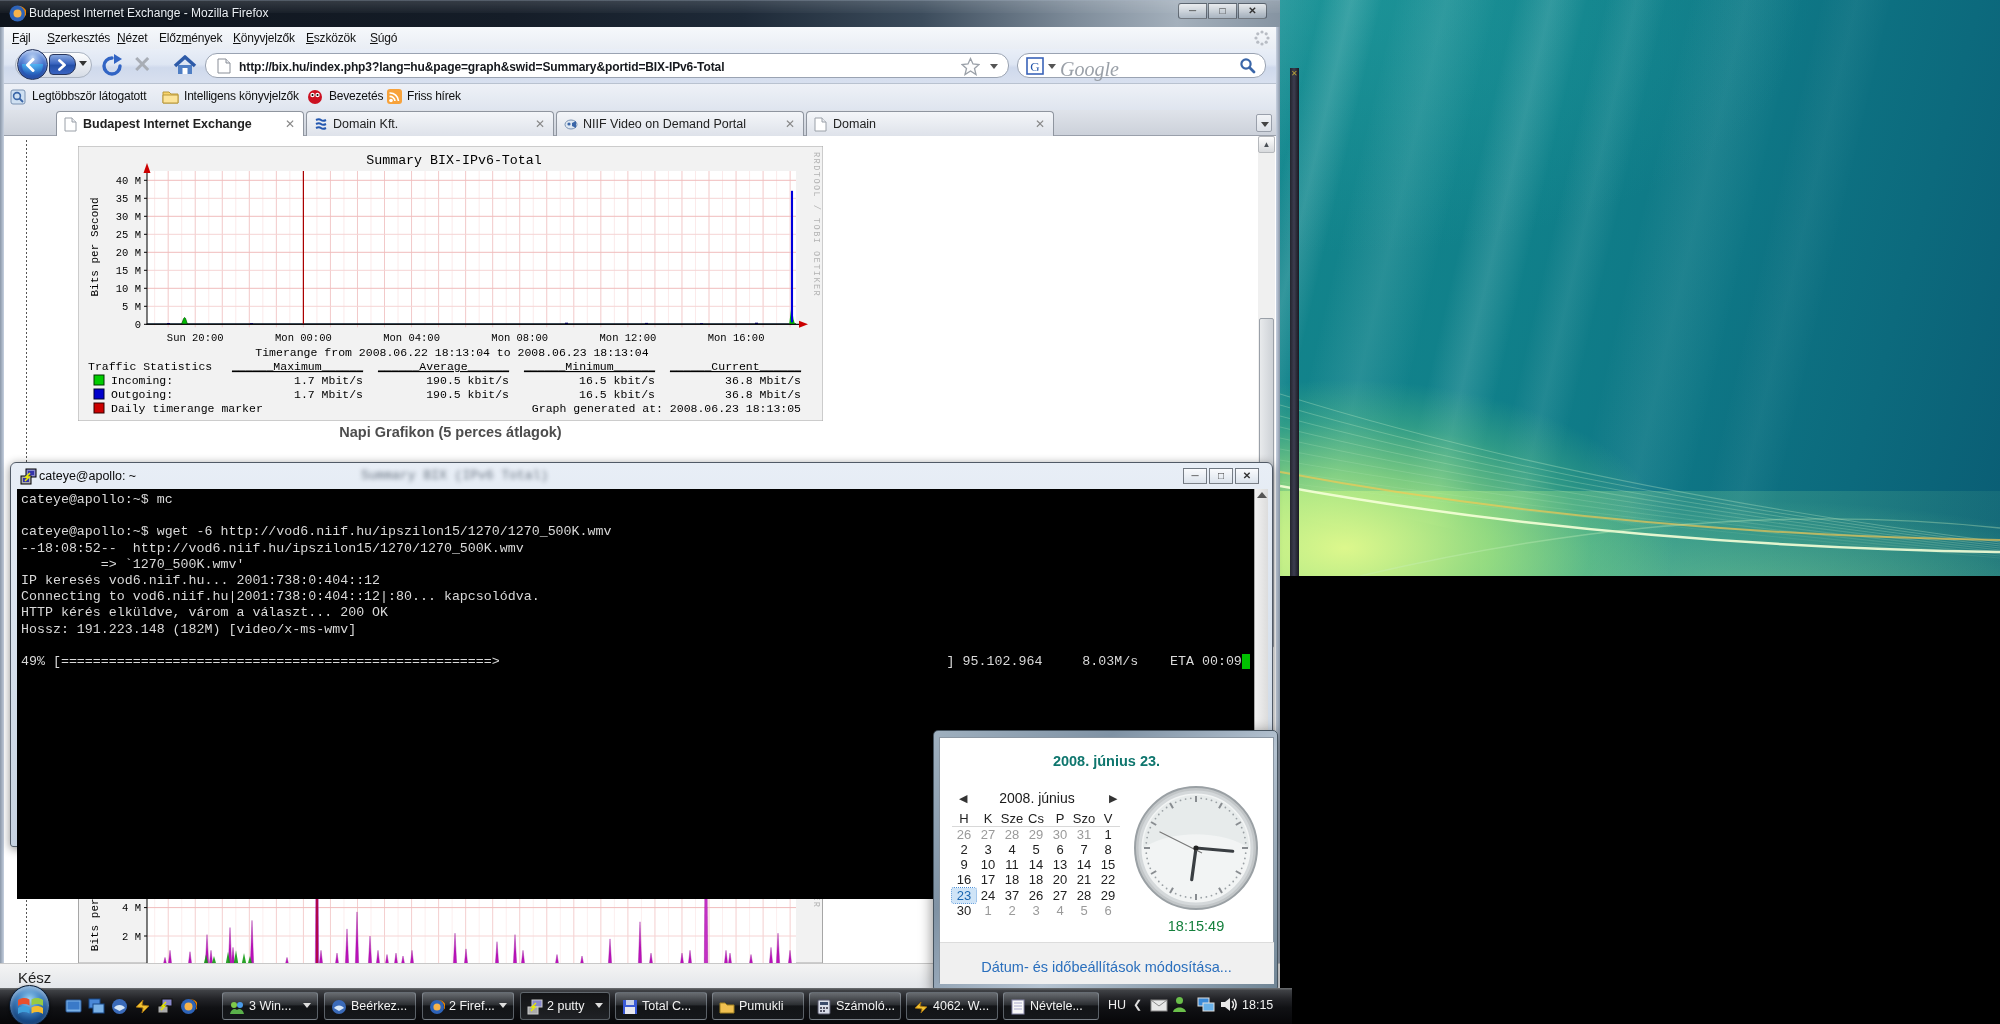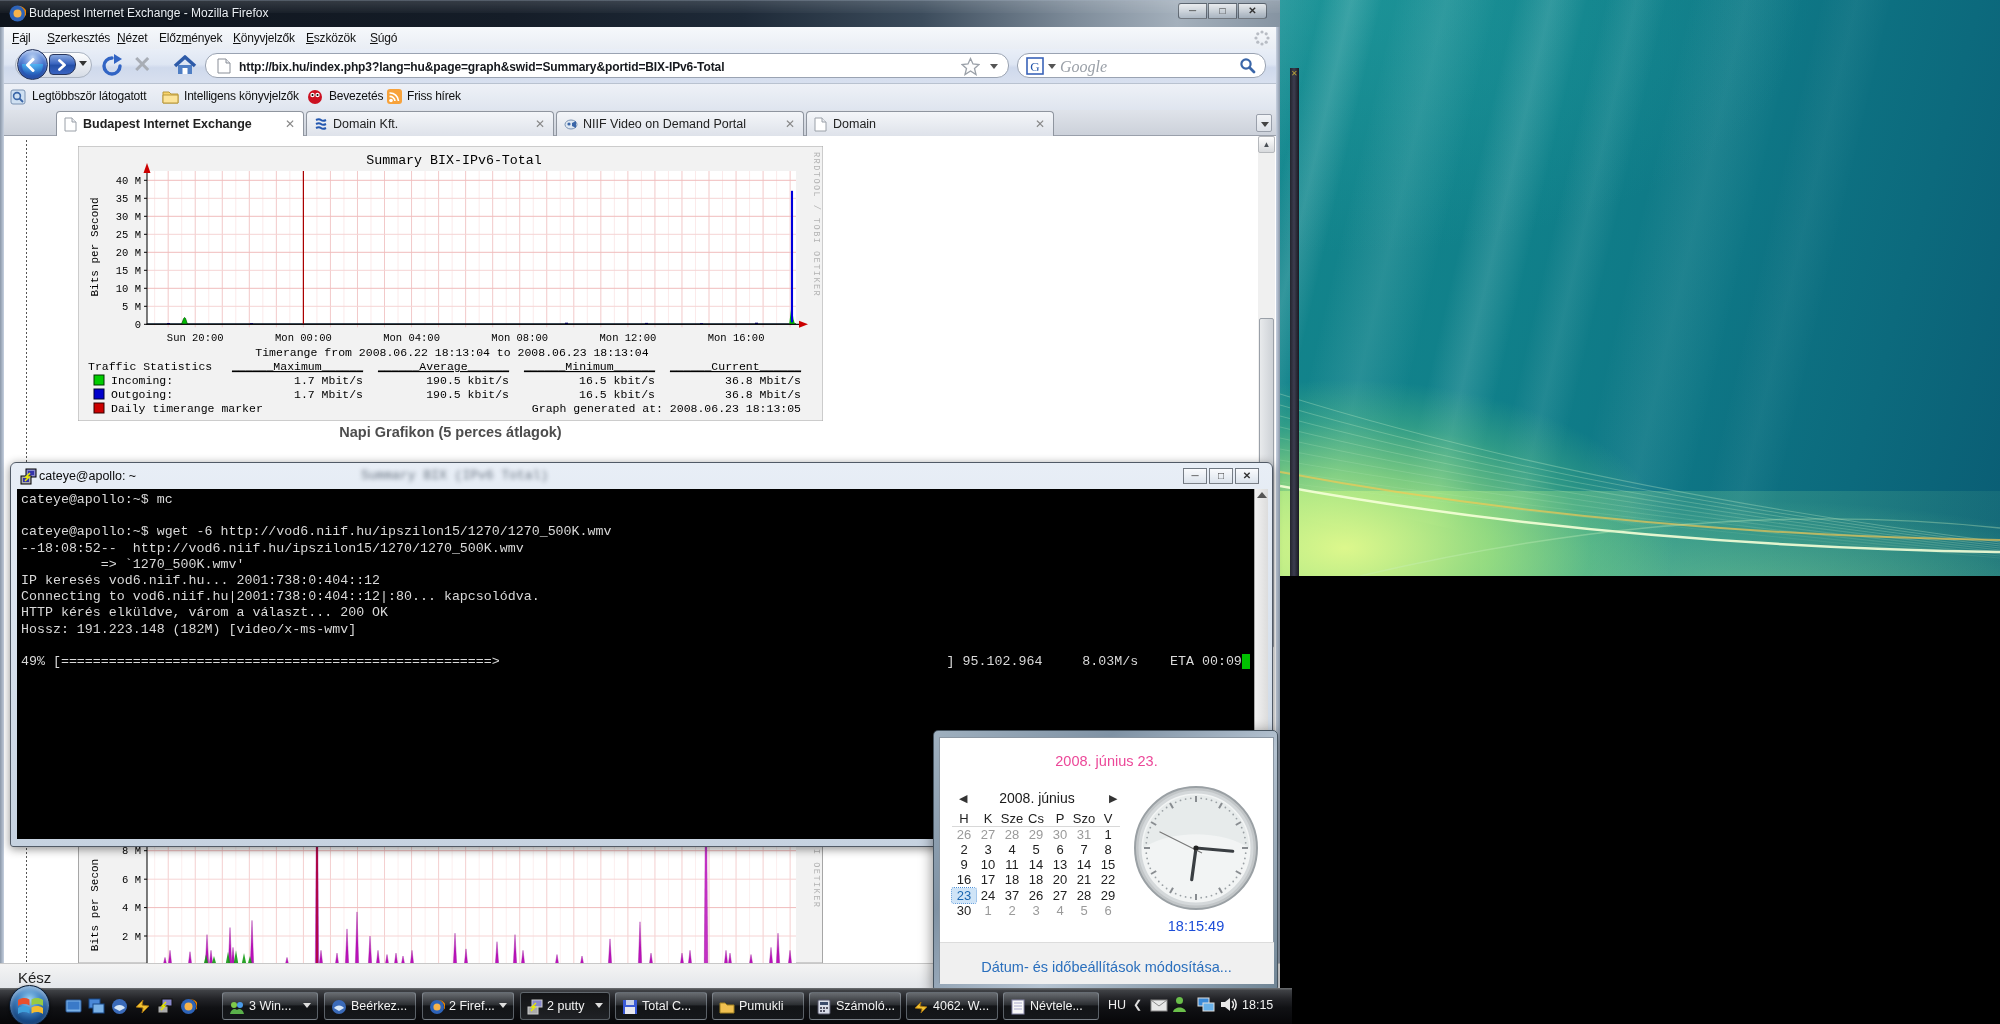--- a/index.html
+++ b/index.html
@@ -76,44 +76,44 @@
 
 .bmi { position:absolute; top:5px; font-size:12px; color:#101010; letter-spacing:-0.2px; }
 
 
 #term { left:10px; top:462px; width:1263px; height:385px;
   background:linear-gradient(to bottom,#e8eef6 0%,#dbe4ef 40%,#c6d2e0 100%);
   border:1px solid #515a66; border-radius:6px 6px 3px 3px;
   box-shadow:0 2px 10px rgba(0,0,0,0.45); }
 #term .ttxt { position:absolute; left:28px; top:6px; font-size:12.5px; color:#0b0b0b; }
 #term .ghost { position:absolute; left:350px; top:5px; font-size:13px; color:#6a7582; filter:blur(2px); font-family:"Liberation Mono", monospace; }
-#term .black { position:absolute; left:6px; top:26px; width:1237px; height:350px; background:#000; }
+#term .black { position:absolute; left:6px; top:26px; width:1237px; height:410px; background:#000; }
 #term .tscroll { position:absolute; left:1243px; top:26px; width:14px; height:350px; background:linear-gradient(to right,#f2f2f2,#dcdcdc); border-left:1px solid #aaa; }
 #term pre { position:absolute; left:4px; top:3px; font-family:"Liberation Mono", monospace; font-size:13.3px; line-height:16.2px; color:#d9d9d9; }
 #term .cur { background:#00c000; color:#00c000; }
 .winbtns { position:absolute; top:0px; right:8px; width:92px; height:16px; }
 .wbtn { position:absolute; top:0; width:29px; height:16px; border:1px solid rgba(20,30,40,0.55);
   background:linear-gradient(to bottom,rgba(255,255,255,0.75),rgba(200,210,220,0.35)); color:#333;
   font-size:10px; text-align:center; line-height:14px; font-weight:bold; }
 
 
 #cal { left:933px; top:730px; width:345px; height:262px; border-radius:5px;
   background:linear-gradient(135deg,#9fb0bf,#7f92a4 30%,#b5c3d1 60%,#6f8494);
   border:1px solid #45535f; box-shadow:0 3px 14px rgba(0,0,0,0.5); }
 #cal .inner { position:absolute; left:5px; top:6px; width:335px; height:246px; background:#fff; border:1px solid #8a96a2; }
-#cal .hdate { position:absolute; left:0; top:15px; width:100%; text-align:center; color:#ec4899; font-size:14.5px; }
+#cal .hdate { position:absolute; left:0; top:15px; width:100%; text-align:center; color:#0f766e; font-size:14.5px;font-weight:bold; }
 #cal .mon { position:absolute; left:2px; top:52px; width:190px; text-align:center; color:#1a1a1a; font-size:14px; }
 #cal table { position:absolute; left:12px; top:73px; border-collapse:collapse; font-size:13px; color:#222; }
 #cal td, #cal th { width:24px; height:15.2px; text-align:center; padding:0; font-weight:normal; }
 #cal th { border-bottom:1px solid #d8d8d8; }
 #cal td.gray { color:#9a9a9a; }
 #cal .sel { outline:1px dotted #4a90d9; background:#cfe4f7; color:#1a66b0; border-radius:2px; }
 #cal .foot { position:absolute; left:0px; top:204px; width:334px; height:42px; background:#f0f0f0; border-top:1px solid #dcdcdc; }
 #cal .link { position:absolute; left:0; top:221px; width:100%; text-align:center; color:#2a6fbd; font-size:14.5px; }
-#cal .time { position:absolute; left:191px; top:180px; width:130px; text-align:center; font-size:14.5px; color:#1d4ed8; }
+#cal .time { position:absolute; left:191px; top:180px; width:130px; text-align:center; font-size:14.5px; color:#15803d; }
 
 
 #taskbar { left:0; top:988px; width:1292px; height:36px;
   background:linear-gradient(to bottom, #6e7174 0%, #3e4044 7%, #232428 30%, #101114 55%, #060608 100%); }
 #taskbar .tbtn { position:absolute; top:4px; height:28px; border-radius:3px;
   border:1px solid rgba(160,170,180,0.5);
   background:linear-gradient(to bottom, rgba(130,135,140,0.65) 0%, rgba(70,75,80,0.45) 45%, rgba(20,22,25,0.55) 50%, rgba(35,38,42,0.5) 100%);
   color:#f2f2f2; font-size:12.5px; }
 #taskbar .tbtn.press { background:linear-gradient(to bottom, rgba(15,16,18,0.9), rgba(40,42,46,0.75)); border-color:rgba(120,128,136,0.7); }
 #taskbar .tbtn .lbl { position:absolute; left:26px; top:6px; white-space:nowrap; }
@@ -219,21 +219,21 @@
           <path d="M 9.5 1.5 L 12 7 L 18 7.5 L 13.5 11.5 L 15 17.5 L 9.5 14 L 4 17.5 L 5.5 11.5 L 1 7.5 L 7 7 Z" fill="#fdfdfd" stroke="#9aa0a8" stroke-width="1.3"></path>
         </svg>
         <div style="position:absolute;right:10px;top:10px;width:0;height:0;border-left:4px solid transparent;border-right:4px solid transparent;border-top:5px solid #555;"></div>
       </div>
       <div id="searchbox">
         <svg style="position:absolute;left:8px;top:3px" width="18" height="18">
           <rect x="1" y="1" width="16" height="16" fill="#fff" stroke="#3a63b8" stroke-width="1.6"></rect>
           <text x="9" y="13.5" font-size="13" font-family="Liberation Serif" text-anchor="middle" fill="#2255aa">G</text>
         </svg>
         <div style="position:absolute;left:30px;top:10px;width:0;height:0;border-left:4px solid transparent;border-right:4px solid transparent;border-top:5px solid #555;"></div>
-        <div style="position:absolute;left:42px;top:4px;font-size:16px;color:#9aa0a8;font-style:italic;font-family:'Liberation Serif', serif;">Google</div>
+        <div style="position:absolute;left:42px;top:4px;font-size:20px;color:#9aa0a8;font-style:italic;font-family:'Liberation Serif', serif;">Google</div>
         <svg style="position:absolute;right:8px;top:3px" width="18" height="18">
           <circle cx="7" cy="7" r="4.6" fill="none" stroke="#3a66a8" stroke-width="2.2"></circle>
           <line x1="10.5" y1="10.5" x2="15" y2="15" stroke="#3a66a8" stroke-width="2.8" stroke-linecap="round"></line>
         </svg>
       </div>
     </div>
     <div id="bmbar">
       <svg style="position:absolute;left:6px;top:4px" width="18" height="18">
         <rect x="1" y="2" width="14" height="14" rx="2" fill="#cfe0f2" stroke="#7a92b2"></rect>
         <circle cx="7" cy="8" r="3.4" fill="none" stroke="#3a66a8" stroke-width="1.6"></circle>

